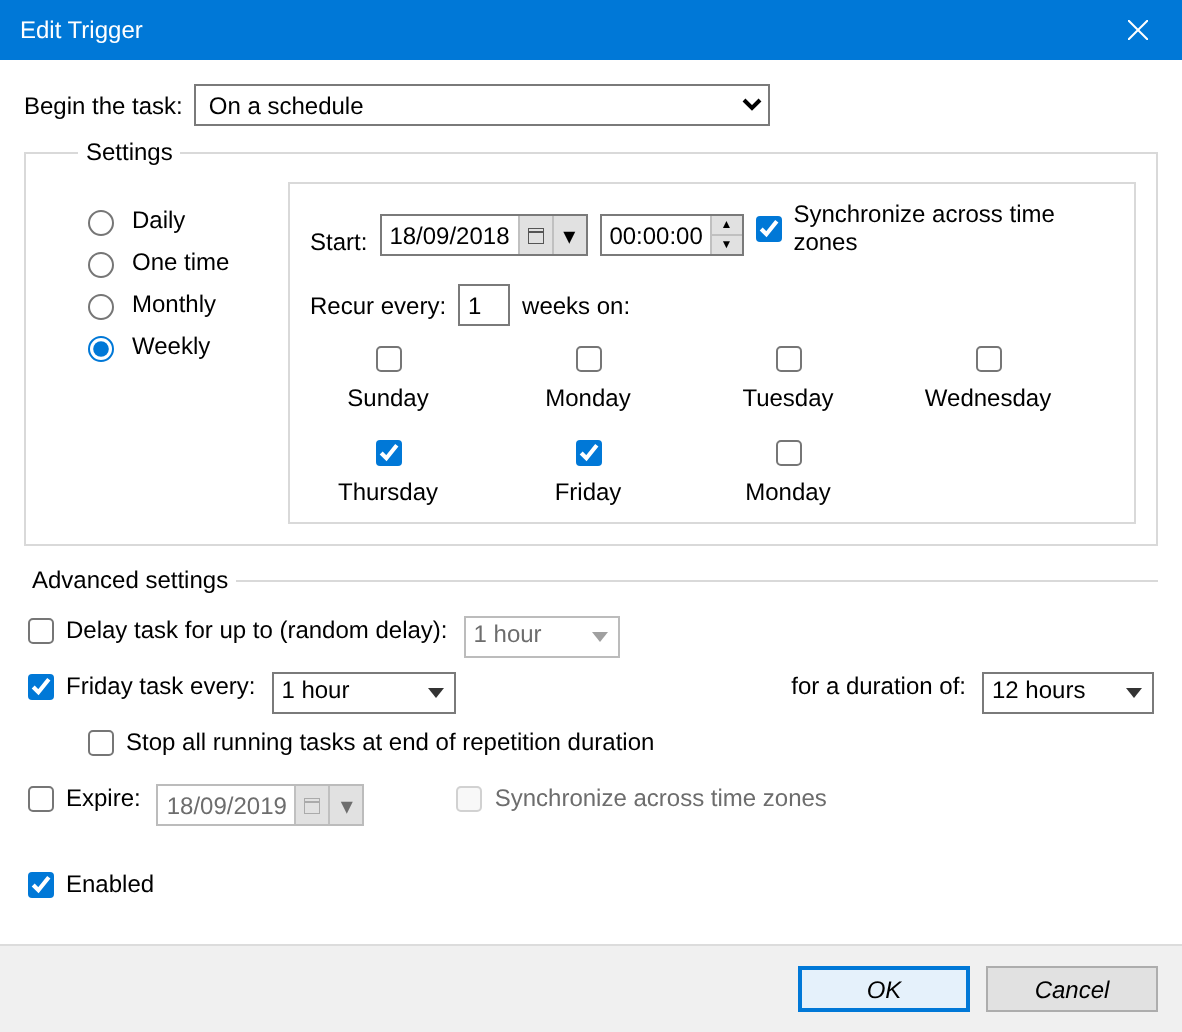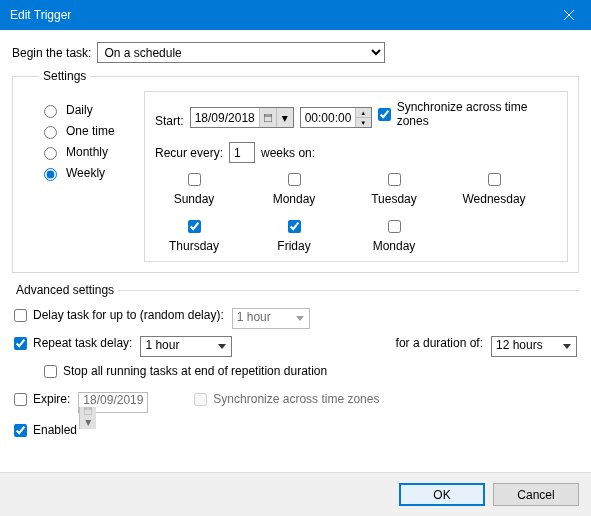--- a/index.html
+++ b/index.html
@@ -33,23 +33,23 @@
 .days { display: flex; flex-wrap: wrap; gap: 14px 22px; }
 .days .chk { min-width: 78px; flex-direction: column; }
 .adv-body { padding: 4px 2px 0 2px; }
 .adv-row { display: flex; align-items: flex-start; gap: 8px; margin: 5px 0; min-height: 23px; }
 .indent { margin-left: 30px; }
 .combo { border: 1px solid #7a7a7a; background: #fff; height: 21px; padding: 1px 18px 1px 4px; position: relative; display: inline-block; min-width: 78px; }
 .combo::after { content: ""; position: absolute; right: 5px; top: 7px; border-left: 4px solid transparent; border-right: 4px solid transparent; border-top: 5px solid #333; }
 .combo.disabled { color: #6d6d6d; border-color: #bcbcbc; }
 .combo.disabled::after { border-top-color: #a0a0a0; }
 .disabled-text { color: #6d6d6d; }
-.disabled-box { border-color: #bcbcbc !important; color: #6d6d6d; flex-direction: column; }
+.disabled-box { border-color: #bcbcbc !important; color: #6d6d6d; }
 .disabled-box input { color: #6d6d6d; }
-.footer { display: flex; justify-content: flex-end; gap: 8px; padding: 10px 12px; border-top: 1px solid #dcdcdc; position: absolute; bottom: 0; left: 0; right: 0; background: #f0f0f0; }
+.footer { display: flex; justify-content: flex-end; gap: 8px; padding: 10px 12px; border-top: 1px solid #dcdcdc; position: absolute; bottom: 0; left: 0; right: 0; background: #f0f0f0; font-style: italic; }
 .btn { min-width: 86px; height: 23px; border: 1px solid #adadad; background: #e1e1e1; display: inline-flex; align-items: center; justify-content: center; }
 .btn.default { border: 2px solid #0078d7; background: #e5f1fb; }
 input[type=checkbox], input[type=radio] { accent-color: #0078d7; }
 .chk.disabled, .chk.disabled span { color: #6d6d6d; }
 .chk.disabled input { accent-color: #a0a0a0; }
 </style>
 </head>
 <body>
 
 <div class="titlebar">
@@ -161,21 +161,21 @@
       <div class="adv-row">
         <label class="chk">
             <input type="checkbox" style="">
             <span>Delay task for up to (random delay):</span>
           </label>
         <span class="combo disabled">1 hour</span>
       </div>
       <div class="adv-row">
         <label class="chk">
             <input type="checkbox" checked="" style="">
-            <span>Repeat task delay:</span>
+            <span>Friday task every:</span>
           </label>
         <span class="combo" style="min-width:92px">1 hour</span>
         <span style="flex:1"></span>
         <span>for a duration of:</span>
         <span class="combo" style="min-width:86px">12 hours</span>
       </div>
       <div class="adv-row indent">
         <label class="chk">
             <input type="checkbox" style="">
             <span>Stop all running tasks at end of repetition duration</span>
@@ -195,21 +195,21 @@
               </svg>
             </span>
           <span class="picker-btn disabled-text">▾</span>
         </span>
         <span style="width:30px"></span>
         <label class="chk disabled">
             <input type="checkbox" disabled="" style="">
             <span>Synchronize across time zones</span>
           </label>
       </div>
-      <div class="adv-row" style="margin-top:8px">
+      <div class="adv-row" style="margin-top:20px">
         <label class="chk">
             <input type="checkbox" checked="" style="">
             <span>Enabled</span>
           </label>
       </div>
     </div>
   </fieldset>
 </div>
 
 <div class="footer">

